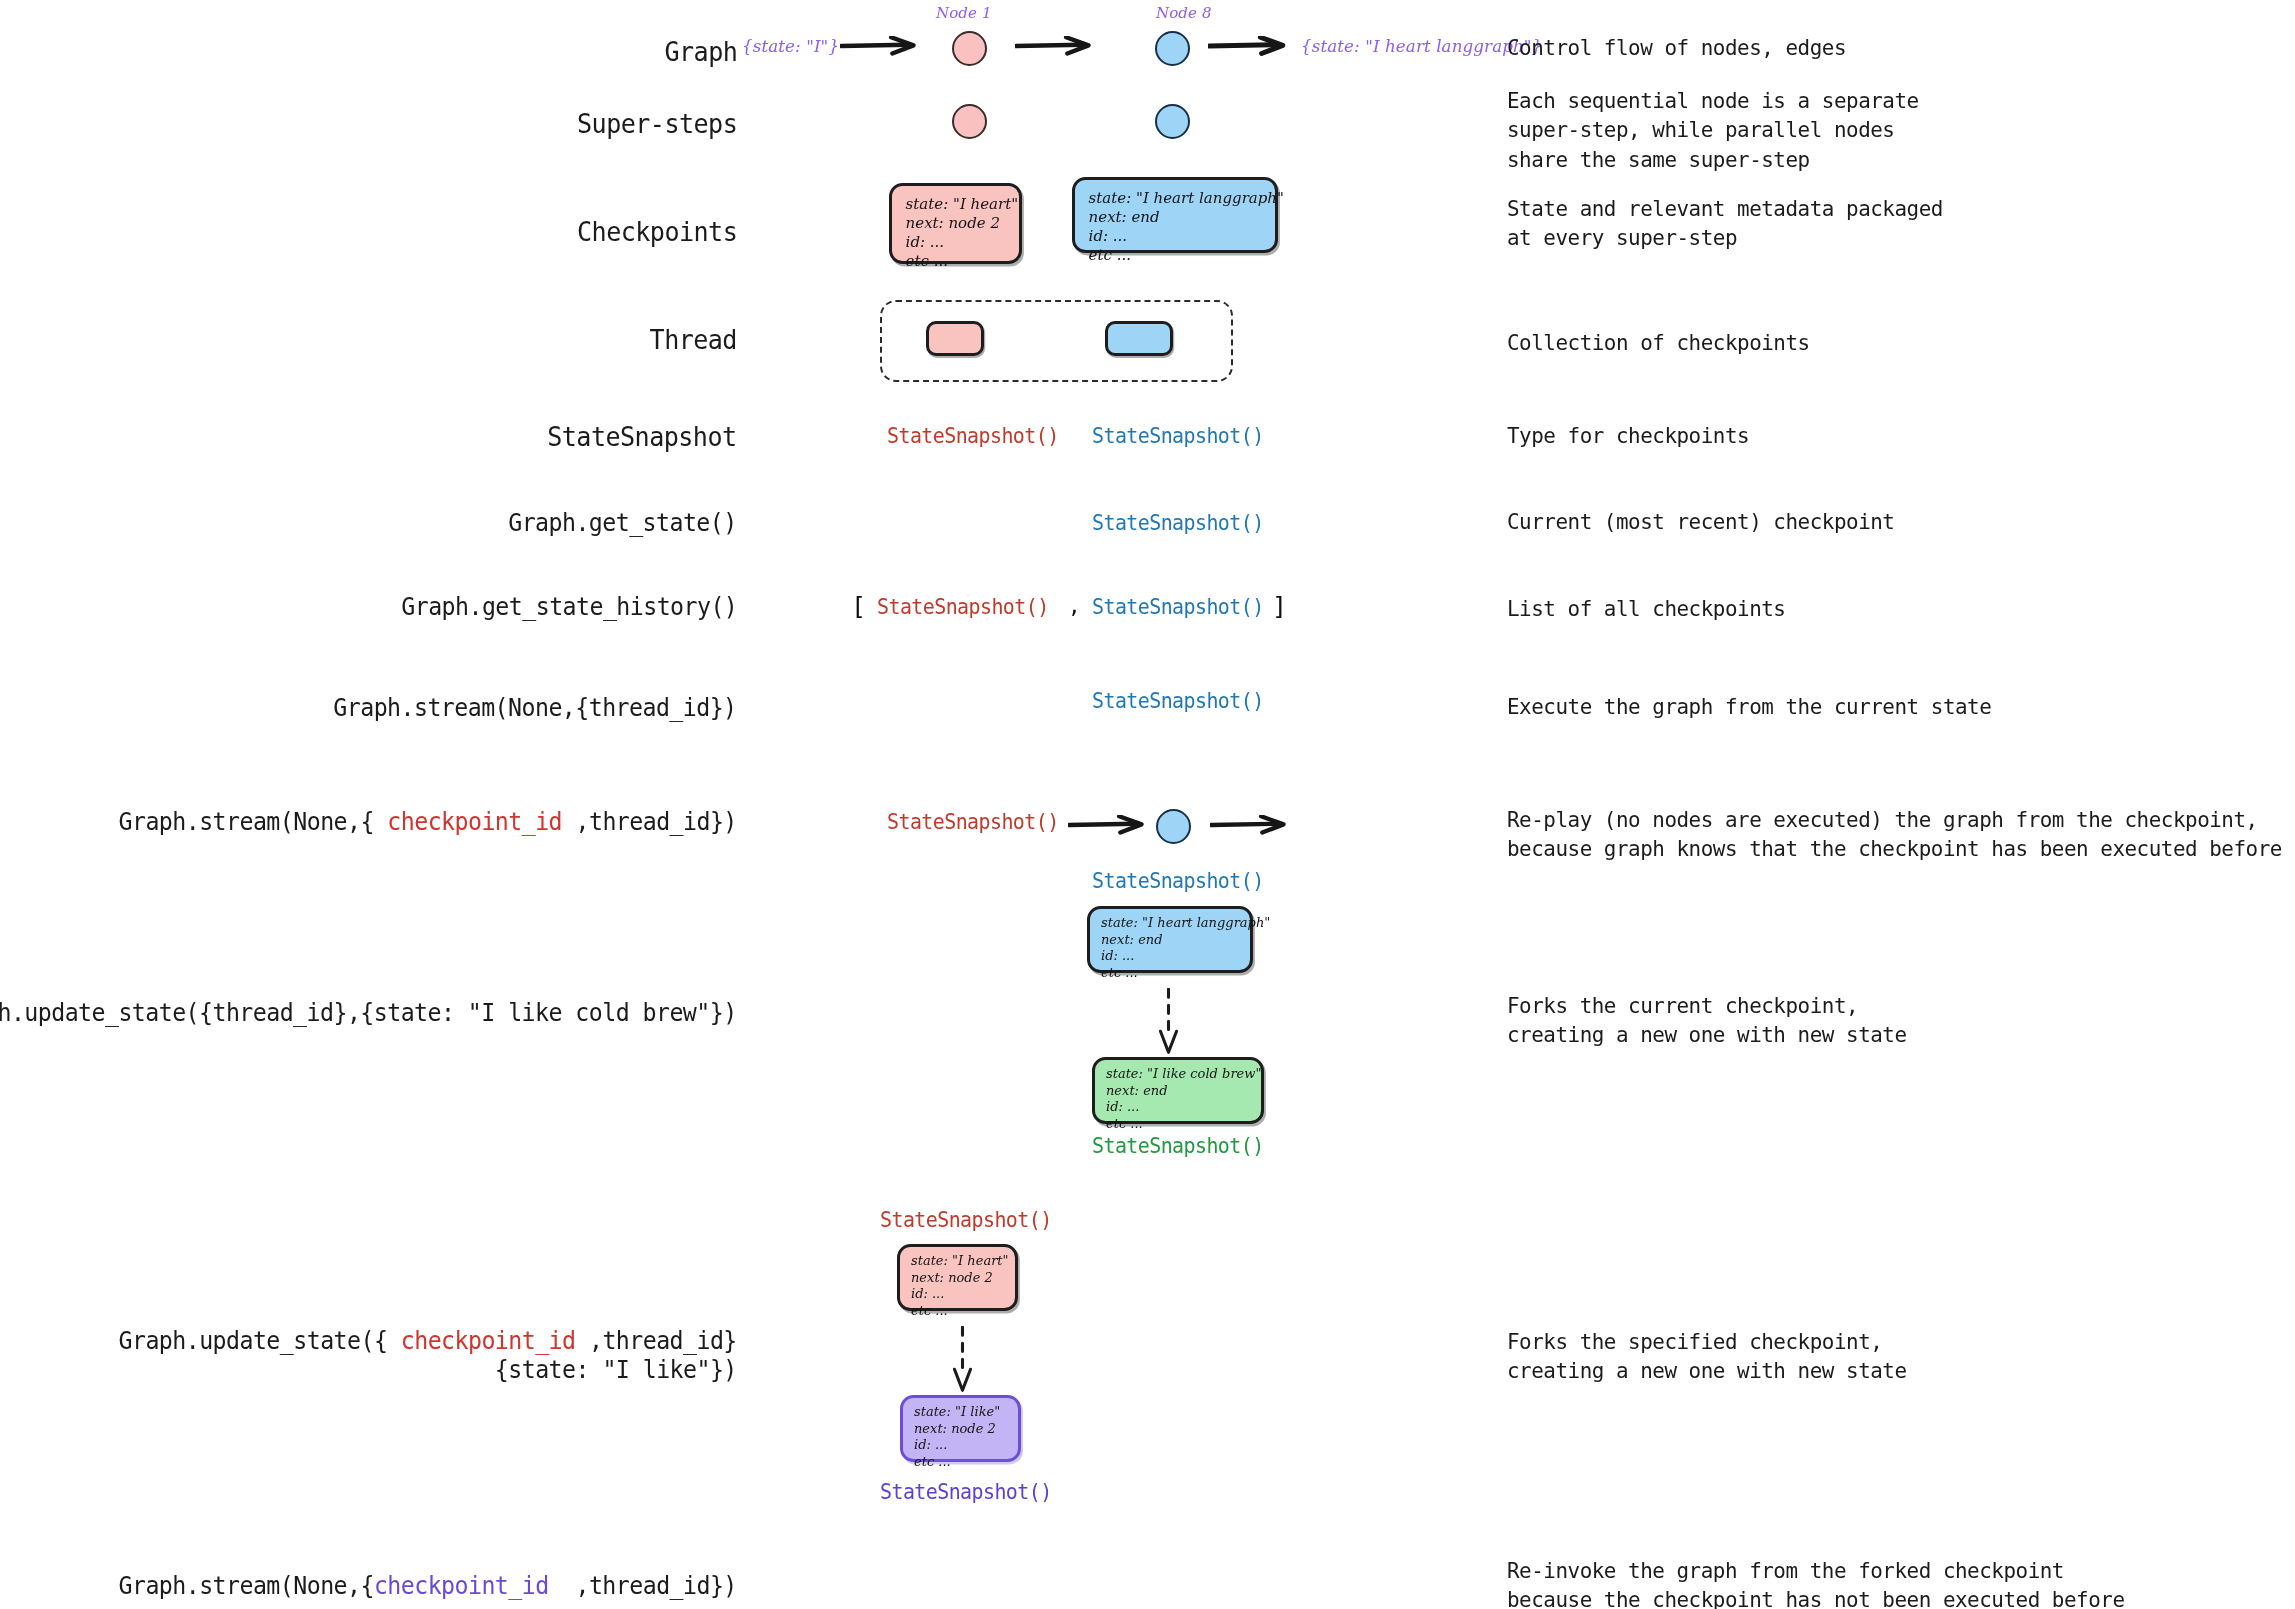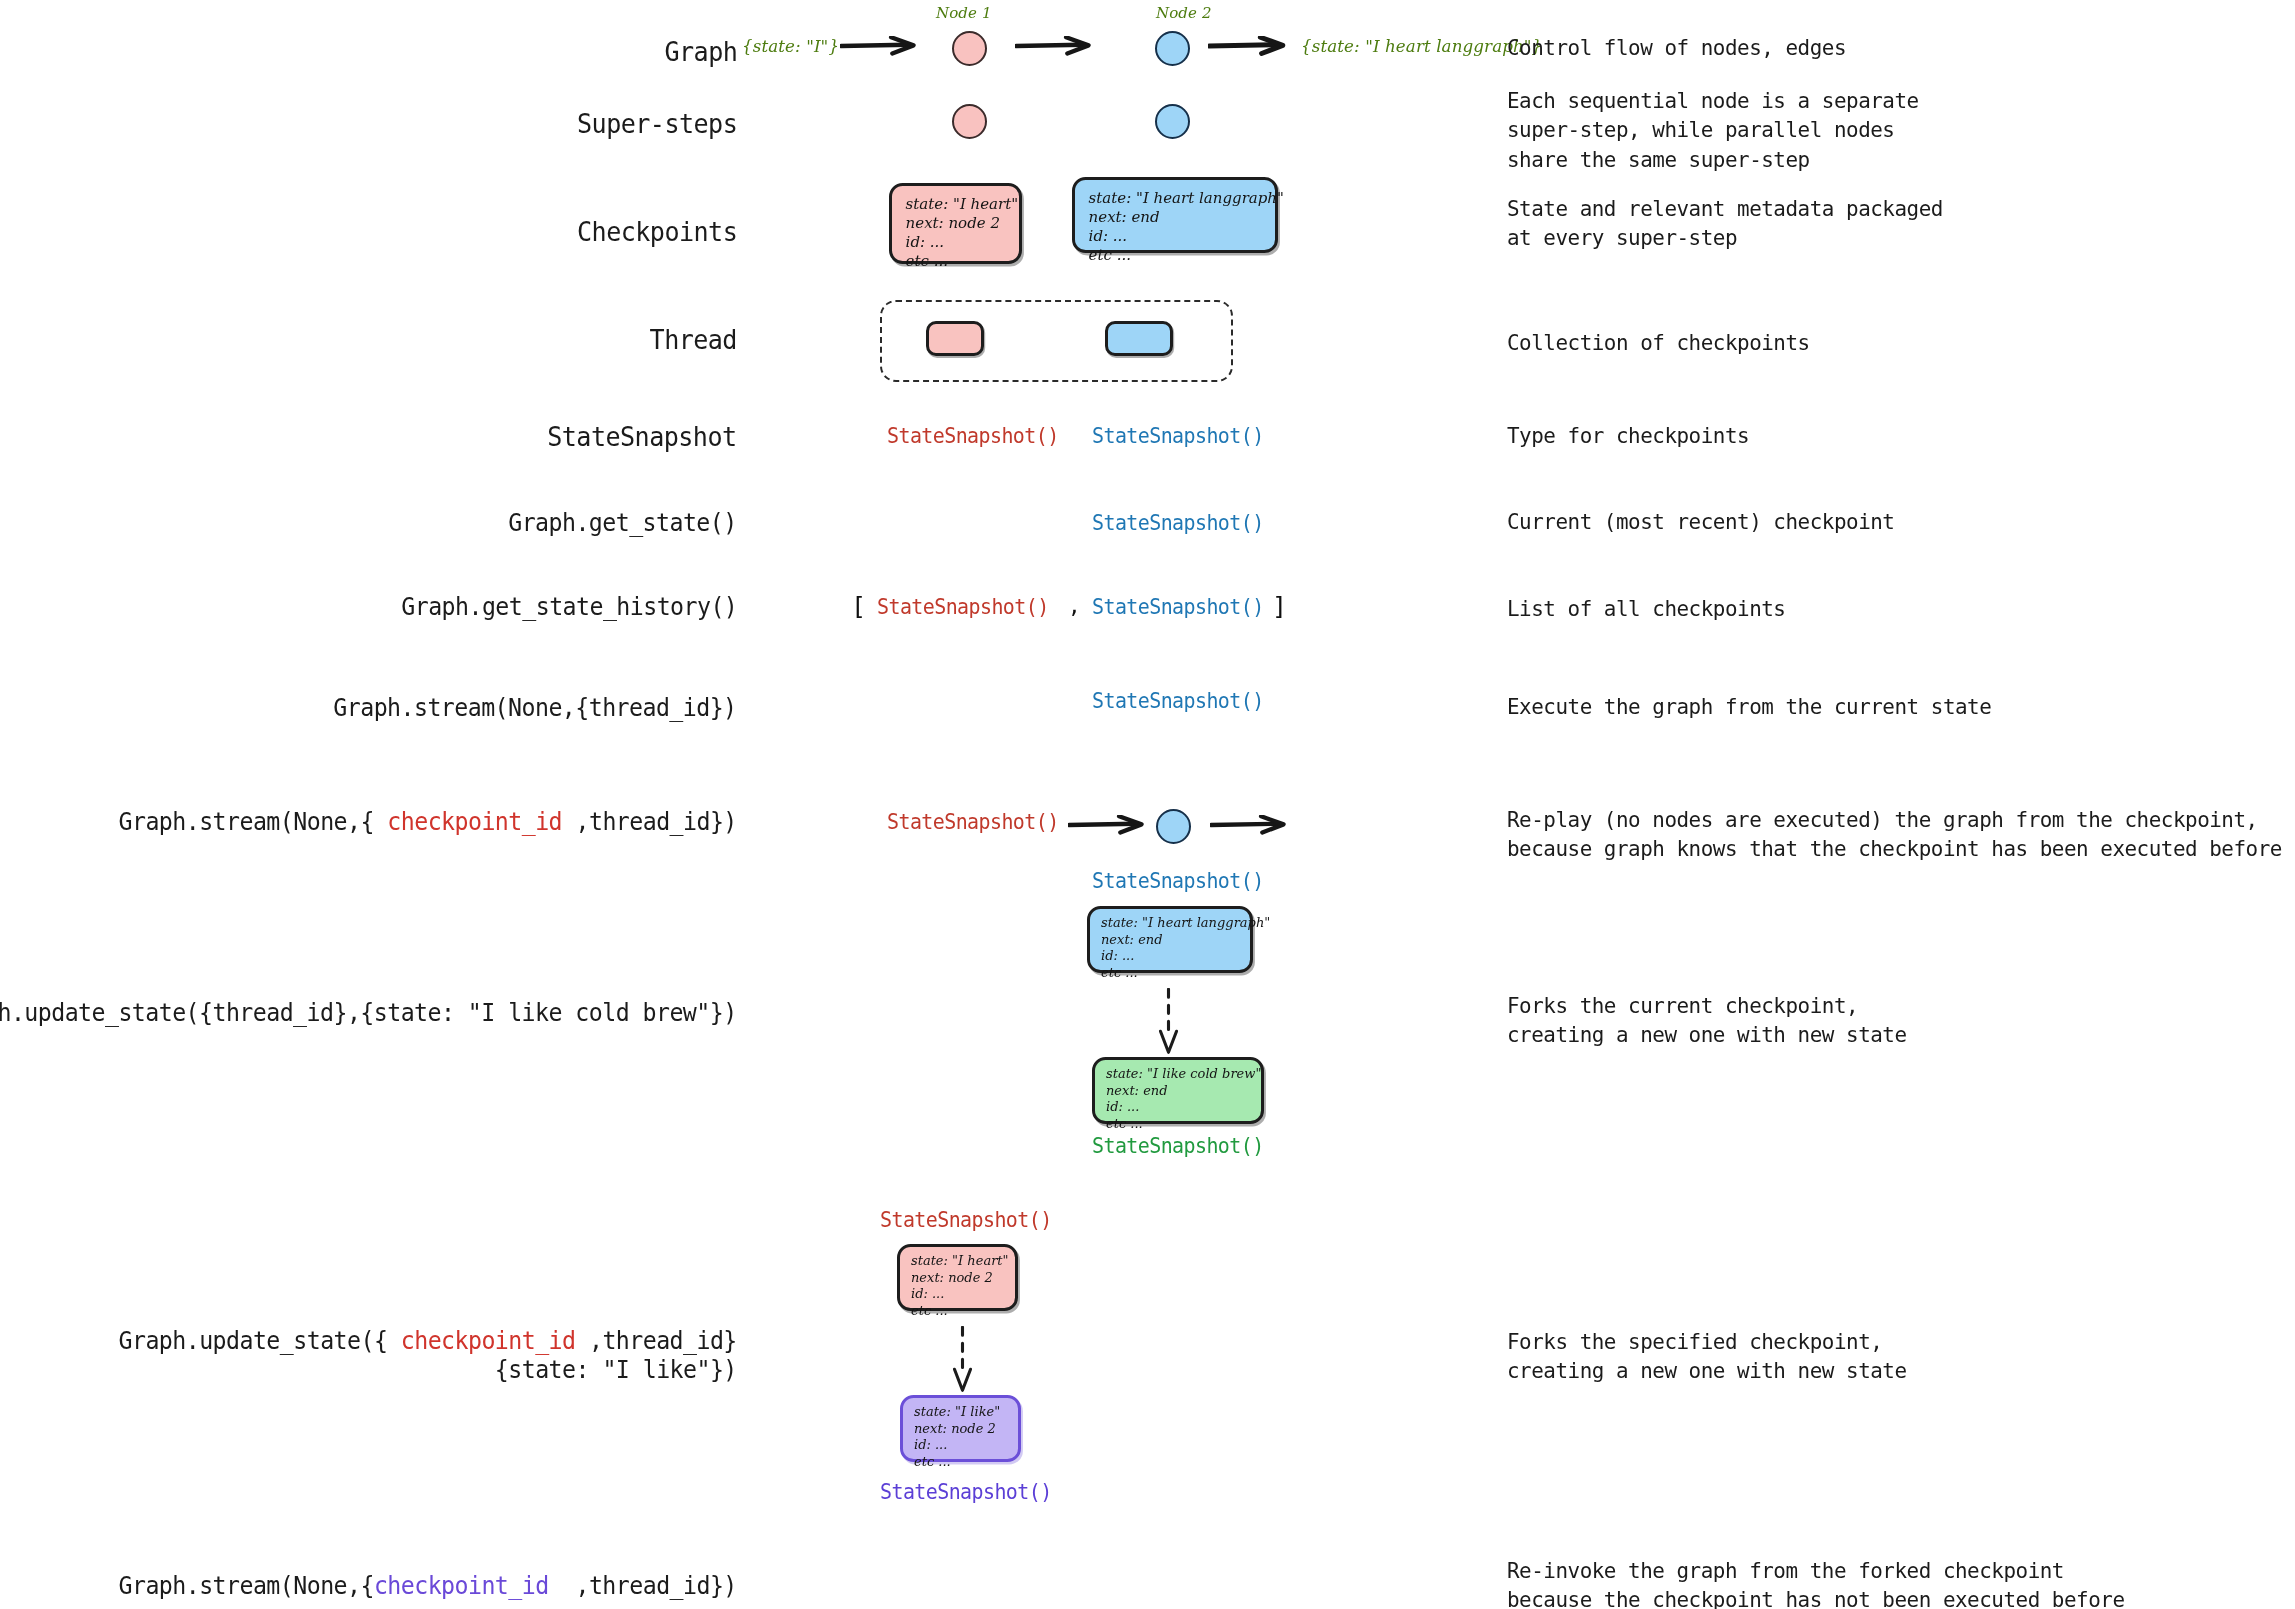--- a/index.html
+++ b/index.html
@@ -40,21 +40,21 @@
     letter-spacing:-0.5px;
     transform:scaleX(0.95);
     transform-origin:left top;
   }
 
   
   .hand{
     font-family:"DejaVu Serif", serif;
     font-style:italic;
     font-size:16.7px;
-    color:#4d7c0f;
+    color:#8b5cf6;
     white-space:nowrap;
     letter-spacing:0.1px;
   }
   .hand.tiny{font-size:15px;}
 
   
   .node{
     position:absolute;
     width:35px;height:35px;border-radius:50%;
     border:2.5px solid #1f1f1f;
@@ -131,21 +131,21 @@
   .kw-purple{color:#6a49d8;}
 </style>
 </head>
 <body>
 
 <div class="canvas">
 
   <div class="rowlabel big" style="top:36px;">Graph</div>
 
   <div class="hand tiny abs" style="left:936px; top:3.7px;">Node 1</div>
-  <div class="hand tiny abs" style="left:1156px; top:3.7px;">Node 2</div>
+  <div class="hand tiny abs" style="left:1156px; top:3.7px;">Node 8</div>
 
   <div class="hand abs" style="left:742px; top:36px;">{state: "I"}</div>
 
   <svg class="arrowsvg" style="left:840px; top:36px;" width="81" height="20" viewBox="0 0 130 32">
     <path d="M2 16 L108 14" stroke="#161616" stroke-width="7" fill="none" stroke-linecap="round"></path>
     <path d="M82 2 L118 15 L84 28" stroke="#161616" stroke-width="7" fill="none" stroke-linecap="round" stroke-linejoin="round"></path>
   </svg>
 
   <div class="node pink" style="left:952px; top:31px;"></div>
 

